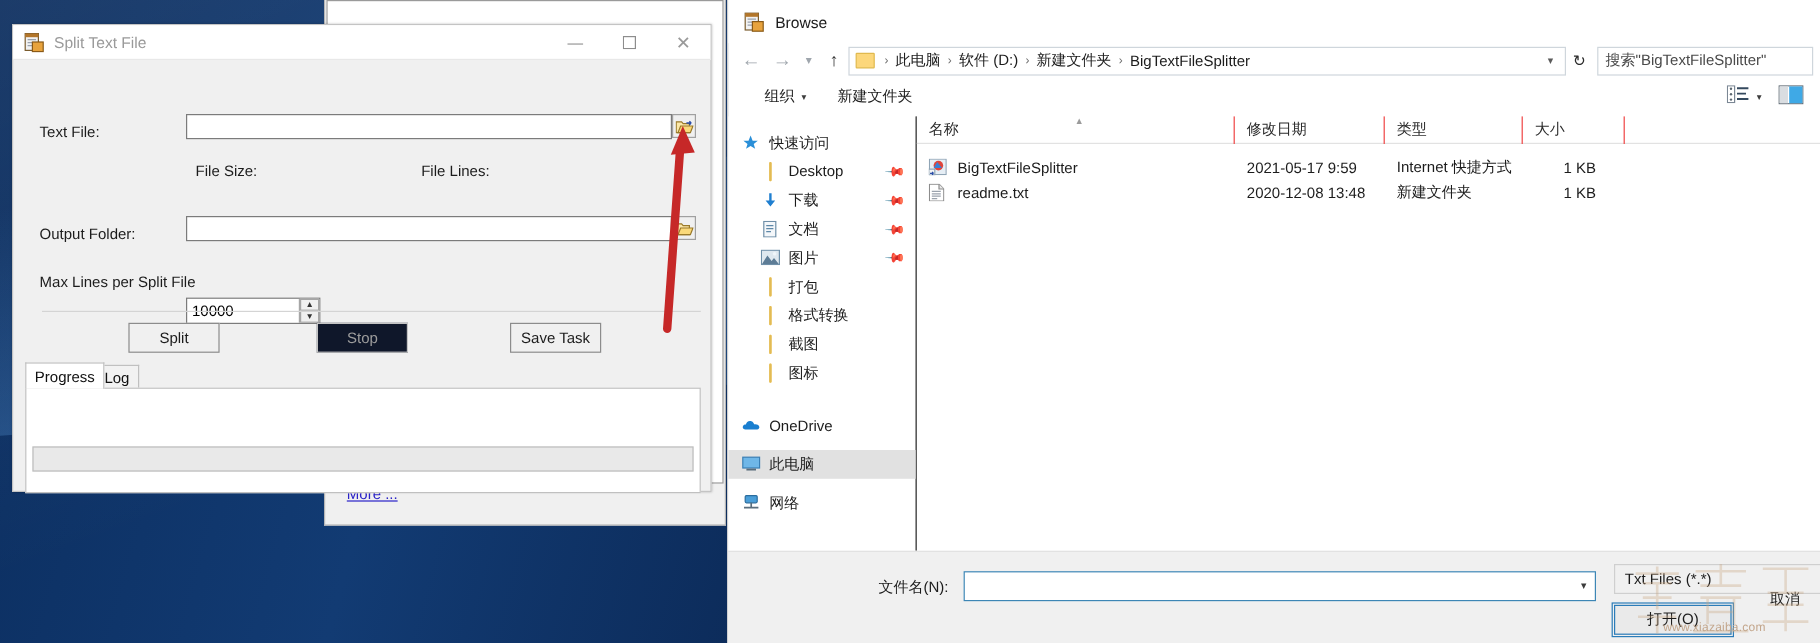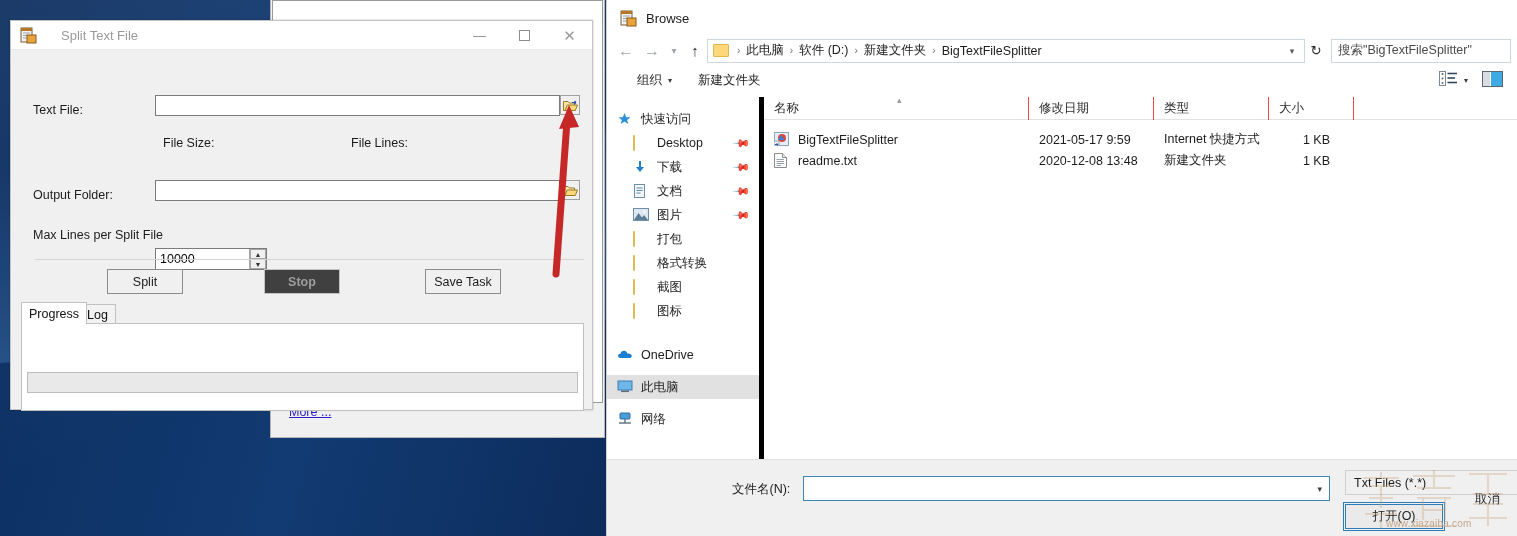--- a/index.html
+++ b/index.html
@@ -46,21 +46,21 @@
     position:absolute; left:10px; top:20px; width:583px; height:390px;
     background:#f0f0f0;
     border:1px solid #c4c4c4;
     box-shadow:0 0 2px rgba(0,0,0,0.25);
   }
   #split-titlebar{
     height:29px; background:#ffffff; border-bottom:1px solid #e8e8e8;
     display:flex; align-items:center; position:relative;
   }
   #split-titlebar .tb-icon{ margin-left:9px; width:17px; height:17px; position:relative; }
-  #split-title{ margin-left:24px; color:#9a9a9a; font-size:13px; }
+  #split-title{ margin-left:8px; color:#9a9a9a; font-size:13px; }
   .win-btns{ position:absolute; right:0; top:0; height:29px; display:flex; }
   .win-btn{
     width:45px; height:29px; display:flex; align-items:center; justify-content:center;
     color:#8d8d8d; font-size:13px;
   }
   .win-btn.close{ font-size:15px; color:#9a9a9a; }
 
   .form-row{ position:absolute; }
   .lbl{ color:#1c1c1c; font-size:12.5px; }
   .txt-input{
@@ -83,21 +83,21 @@
   .spin-up,.spin-dn{
     flex:1; background:#f0f0f0; border:1px solid #a6a6a6; margin:0;
     display:flex; align-items:center; justify-content:center; font-size:7px; color:#333;
   }
   .divider{ position:absolute; height:1px; background:#d4d4d4; }
 
   .act-btn{
     width:76px; height:25px; background:#f0f0f0; border:1px solid #8c8c8c;
     font-size:12.5px; color:#1c1c1c; display:flex; align-items:center; justify-content:center;
   }
-  .act-btn.disabled{ background:#404040; color:#9c9c9c; border-color:#c3c3c3;font-weight:bold; }
+  .act-btn.disabled{ background:#0f172a; color:#9c9c9c; border-color:#c3c3c3; }
 
   #tabs{ position:absolute; left:10px; top:282px; width:563px; height:20px; }
   .tab{
     position:absolute; height:21px; padding:0 7px; font-size:12.5px; color:#111;
     display:flex; align-items:center; border:1px solid #c0c0c0; border-bottom:none;
   }
   .tab.active{ background:#ffffff; top:-1px; height:22px; z-index:3; }
   .tab.inactive{ background:#f2f2f2; top:1px; }
   #tab-panel{
     position:absolute; left:10px; top:302px; width:563px; height:88px;
@@ -144,22 +144,23 @@
     white-space:nowrap; overflow:hidden;
   }
 
   #cmd-bar{ height:30px; display:flex; align-items:center; padding-left:30px; position:relative; }
   .cmd-item{ font-size:12.5px; color:#1c1c1c; margin-right:26px; display:flex; align-items:center; }
   .cmd-caret{ margin-left:6px; font-size:8px; color:#3c3c3c; }
   #view-icons{ position:absolute; right:14px; display:flex; align-items:center; gap:14px; }
 
   #browse-body{ position:absolute; left:0; top:97px; right:0; bottom:77px; display:flex; }
   #nav-pane{
-    width:157px; border-right:5px solid #000000; background:#ffffff; padding-top:10px;
+    width:157px; border-right:1px solid #000000; background:#ffffff; padding-top:10px;
     position:relative;
+    text-align:center;
   }
   .nav-item{ height:24px; display:flex; align-items:center; padding-left:10px; font-size:12.5px; color:#1c1c1c; position:relative; }
   .nav-item.indent{ padding-left:26px; }
   .nav-item.selected{ background:#e1e1e1; }
   .nav-ico{ width:17px; height:15px; margin-right:7px; position:relative; flex:0 0 auto; }
   .pin{ position:absolute; right:10px; color:#8a8a8a; font-size:11px; transform:rotate(45deg); }
   .folder-ico{ width:15px; height:12px; background:#fcd77b; border:1px solid #e2bb55; border-radius:1px; }
 
   #file-pane{ flex:1; background:#ffffff; position:relative; }
   #col-header{

